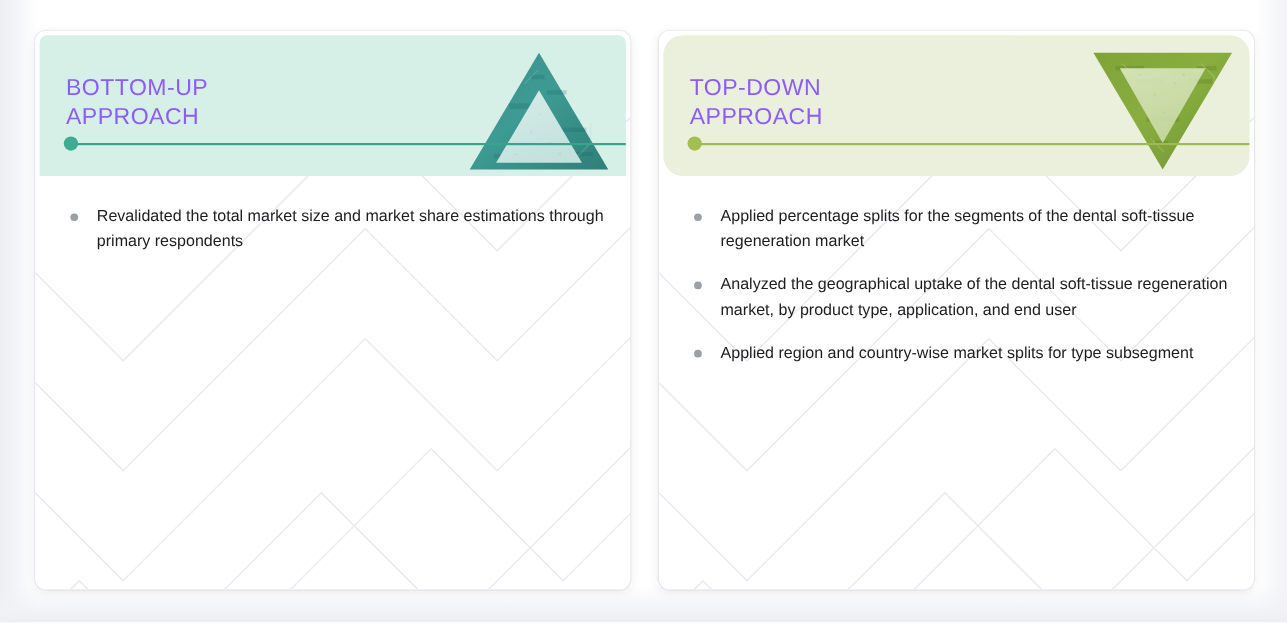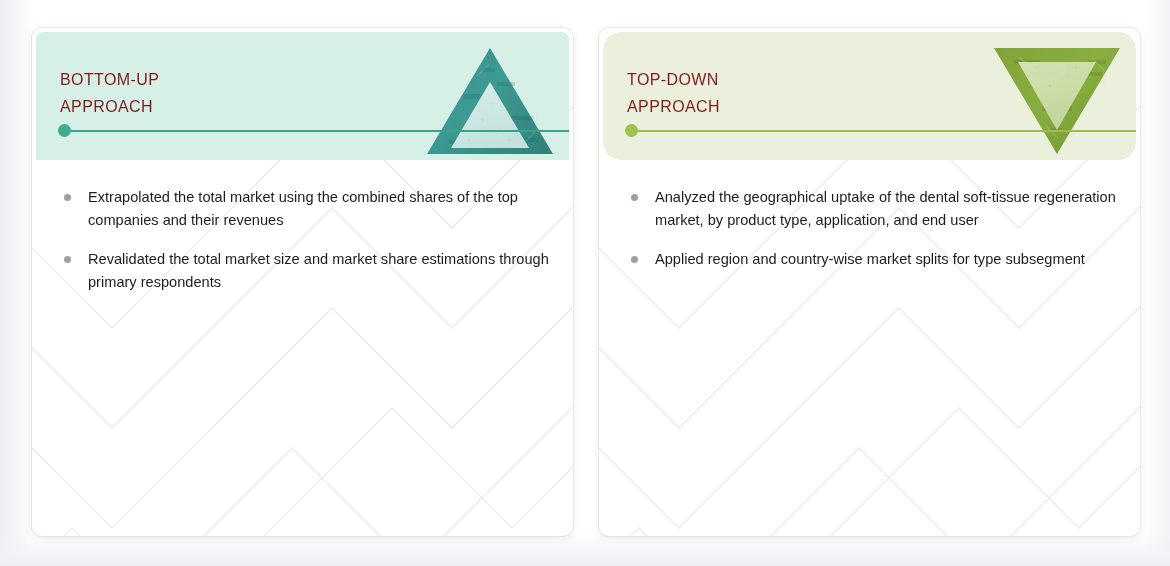--- a/index.html
+++ b/index.html
@@ -73,24 +73,24 @@
     flex: 0 0 128px;
     overflow: hidden;
   }
   .card.teal .card-header { background: #d6efe7; }
   .card.green .card-header { background: #ebf0dc; border-radius: 18px; }
 
   .card-title {
     position: absolute;
     left: 24px;
     top: 34px;
-    font-size: 16px;
+    font-size: 21px;
     line-height: 27px;
     letter-spacing: 0.4px;
-    color: #7f1d1d;
+    color: #8b5cf6;
     font-weight: 400;
     white-space: pre-line;
     z-index: 3;
   }
 
   .divider {
     position: absolute;
     left: 22px;
     right: 0;
     bottom: 22px;
@@ -225,24 +225,20 @@
       <div class="divider">
         <div class="divider-line"></div>
         <div class="divider-dot"></div>
       </div>
     </div>
 
     <div class="card-body">
       <ul class="bullets">
         <li>
           <span class="bullet-dot"></span>
-          <span class="bullet-text">Extrapolated the total market using the combined shares of the top companies and their revenues</span>
-        </li>
-        <li>
-          <span class="bullet-dot"></span>
           <span class="bullet-text">Revalidated the total market size and market share estimations through primary respondents</span>
         </li>
       </ul>
     </div>
   </div>
 
   <div class="card green">
 
     <div class="watermark">
       <svg viewBox="0 0 541 508" preserveAspectRatio="none" width="100%" height="100%">
@@ -300,20 +296,24 @@
       <div class="divider">
         <div class="divider-line"></div>
         <div class="divider-dot"></div>
       </div>
     </div>
 
     <div class="card-body">
       <ul class="bullets">
         <li>
           <span class="bullet-dot"></span>
+          <span class="bullet-text">Applied percentage splits for the segments of the dental soft-tissue regeneration market</span>
+        </li>
+        <li>
+          <span class="bullet-dot"></span>
           <span class="bullet-text">Analyzed the geographical uptake of the dental soft-tissue regeneration market, by product type, application, and end user</span>
         </li>
         <li>
           <span class="bullet-dot"></span>
           <span class="bullet-text">Applied region and country-wise market splits for type subsegment</span>
         </li>
       </ul>
     </div>
   </div>
 

